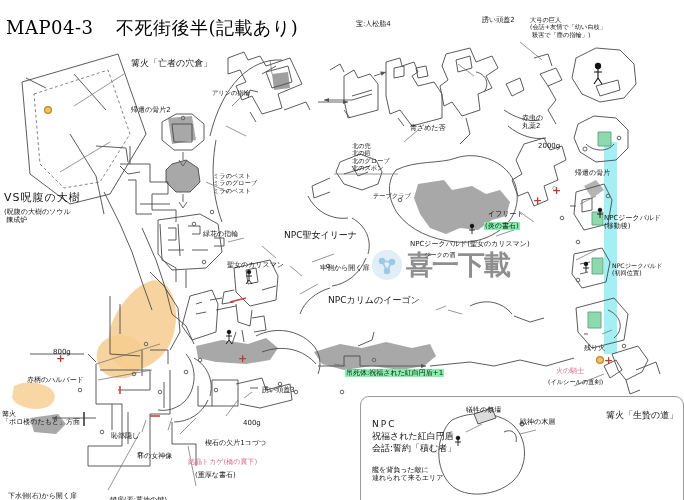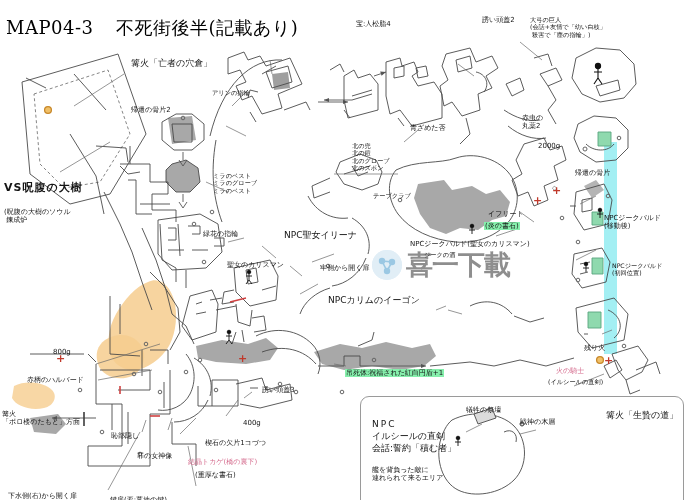--- a/index.html
+++ b/index.html
@@ -353,21 +353,21 @@
   <div class="lbl sm" style="left:482px;top:2px">誘い頭蓋2</div>
   <div class="lbl xs" style="left:530px;top:2px">大弓の巨人
 (会話+友情で「幼い白枝」
  殺害で「塵の指輪」)</div>
   <div class="lbl sm" style="left:410px;top:110px">青ざめた否</div>
   <div class="lbl sm" style="left:522px;top:100px">赤虫の
 丸薬2</div>
   <div class="lbl sm" style="left:538px;top:128px">2000g</div>
   <div class="lbl sm" style="left:575px;top:155px">帰還の骨片</div>
 
-  <div class="lbl big" style="left:4px;top:168px;font-weight:bold">VS呪腹の大樹</div>
+  <div class="lbl big" style="left:4px;top:178px;font-weight:normal">VS呪腹の大樹</div>
   <div class="lbl sm" style="left:4px;top:194px">(呪腹の大樹のソウル
  錬成炉</div>
 
   <div class="lbl xs" style="left:213px;top:158px">ミラのベスト
 ミラのグローブ
 ミラのベスト</div>
   <div class="lbl sm" style="left:203px;top:216px">緑花の指輪</div>
   <div class="lbl xs" style="left:352px;top:128px">北の兜
 北の鎧
 北のグローブ
@@ -405,21 +405,21 @@
   <div class="lbl sm" style="left:110px;top:482px">鍵扉(要:墓地の鍵)</div>
 
   <div class="lbl sm" style="left:262px;top:372px">誘い頭蓋3</div>
   <div class="lbl sm" style="left:243px;top:405px">400g</div>
   <div class="lbl sm" style="left:205px;top:425px">楔石の欠片1コづつ</div>
   <div class="lbl sm pink" style="left:188px;top:444px">結晶トカゲ(橋の裏下)</div>
   <div class="lbl sm" style="left:195px;top:457px">(重厚な書石)</div>
 
   <div class="roundbox" style="left:360px;top:382px;width:322px;height:116px"></div>
   <div class="lbl med" style="left:372px;top:405px;letter-spacing:2px">NPC</div>
-  <div class="lbl med" style="left:372px;top:417px">イルシールの直剣</div>
+  <div class="lbl med" style="left:372px;top:417px">祝福された紅白円盾</div>
   <div class="lbl med" style="left:372px;top:429px">会話:誓約「積む者」</div>
   <div class="lbl sm" style="left:372px;top:452px">艦を背負った敵に
 連れられて来るエリア</div>
   <div class="lbl sm" style="left:466px;top:392px">犠牲の祭壇</div>
   <div class="lbl sm" style="left:520px;top:404px">戦神の木層</div>
 
   <div id="wm">
     <span class="wmlogo">
       <svg width="30" height="30" viewBox="0 0 30 30">
         <circle cx="15" cy="15" r="15" fill="#cfe4f2"></circle>

